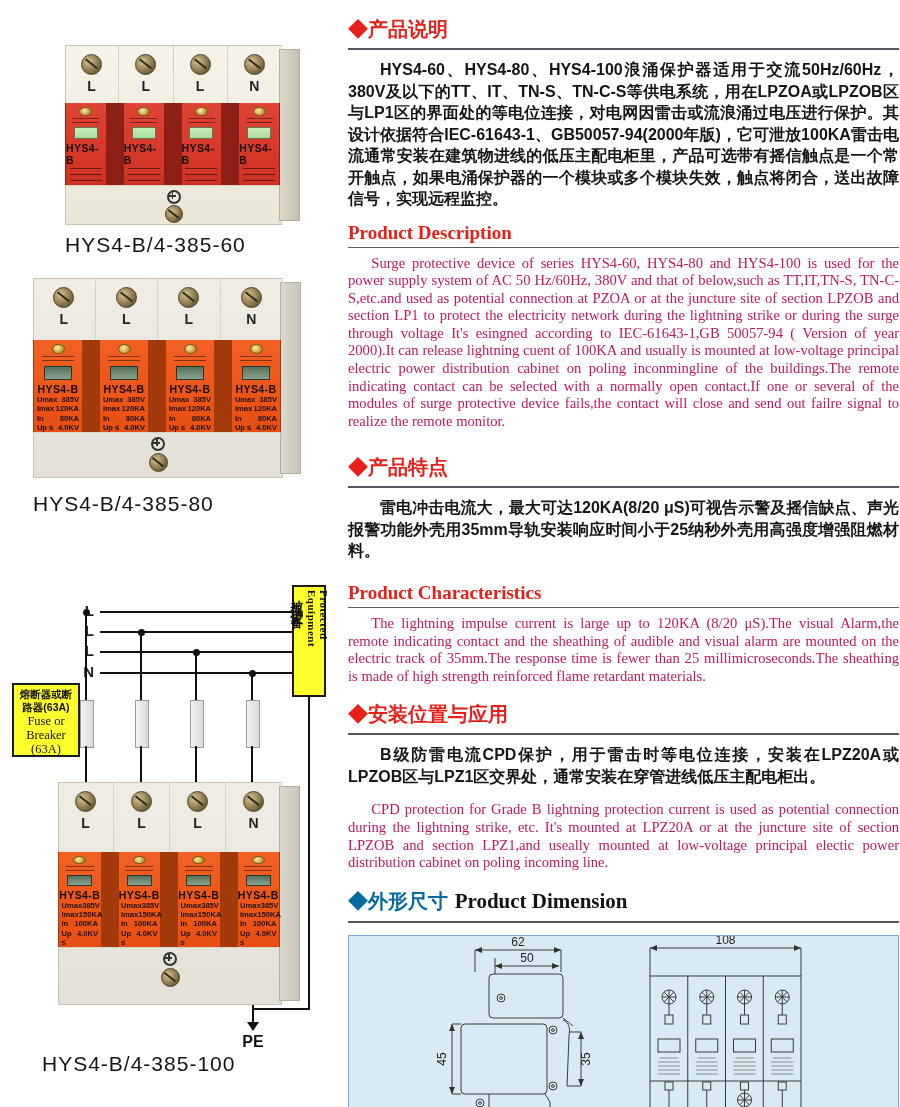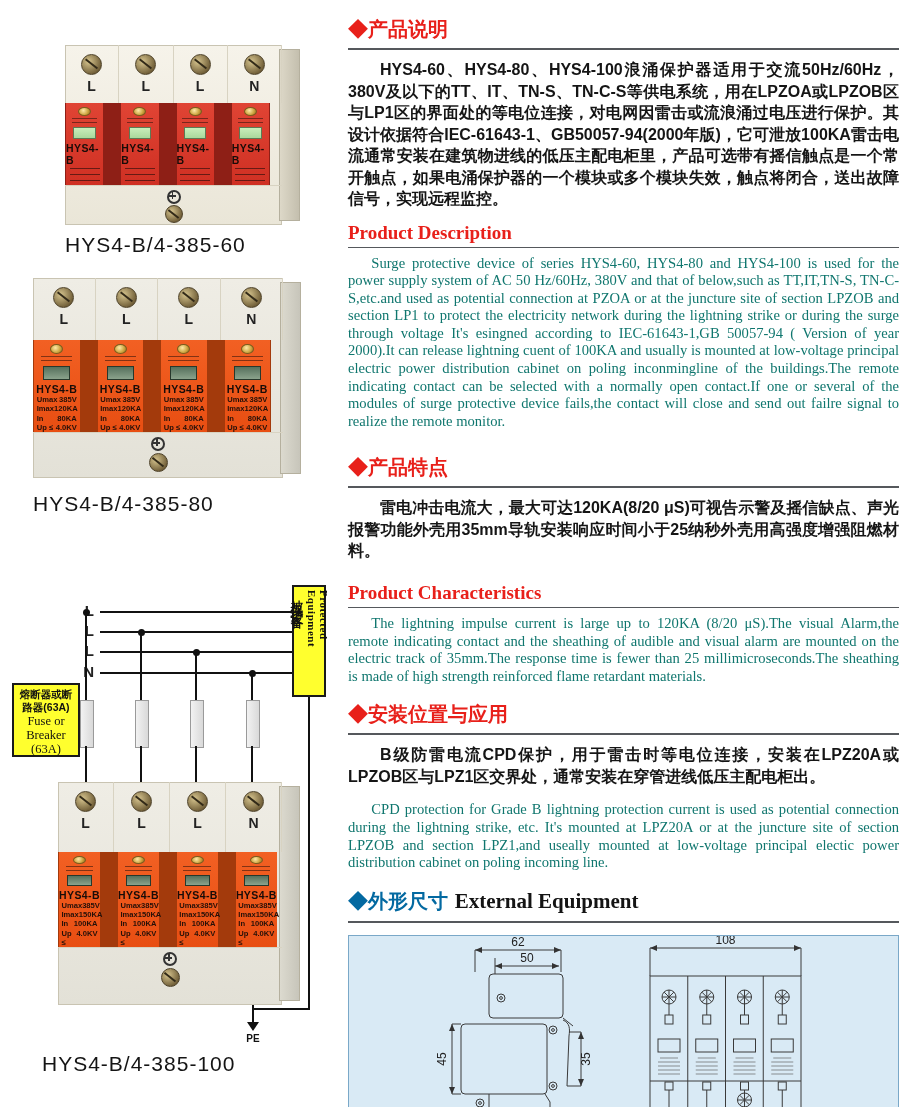--- a/index.html
+++ b/index.html
@@ -11,21 +11,21 @@
   .p-face{position:absolute;left:0;top:0;bottom:0;right:18px;background:linear-gradient(#f6f3ea,#eae6d8);
           border:1px solid #c9c4b2;}
   .p-side{position:absolute;top:4px;bottom:4px;right:0;width:19px;background:linear-gradient(90deg,#ddd8c8,#c4bfae);
           border:1px solid #b5b09e;}
   .p-terms{position:absolute;left:0;right:18px;top:0;display:flex;}
   .term{flex:1;position:relative;border-right:1px solid #d8d3c2;display:flex;flex-direction:column;align-items:center;}
   .screw{width:19px;height:19px;border-radius:50%;margin-top:9px;
          background:radial-gradient(circle at 35% 35%,#d6c48e,#6e5c36 75%);position:relative;border:1px solid #4d4128;}
   .screw::after{content:"";position:absolute;left:10%;top:44%;width:80%;height:2px;background:#322a18;transform:rotate(38deg);}
   .tlabel{font-size:14px;font-weight:700;margin-top:3px;color:#222;}
-  .p-modules{position:absolute;left:0;right:30px;display:flex;gap:18px;padding:0 1px;}
+  .p-modules{position:absolute;left:0;right:20px;display:flex;gap:18px;padding:0 1px;}
   .p-modules.red{background:#8e1f16;}
   .p-modules.orange{background:#a33a0c;}
   .module{flex:1;position:relative;display:flex;flex-direction:column;align-items:center;padding-top:4px;}
   .red .module{background:linear-gradient(#e04434,#cf3023);}
   .orange .module{background:linear-gradient(#f26023,#e84e12);}
   .logo{width:11px;height:11px;border-radius:50%;background:radial-gradient(circle at 40% 35%,#ffe9a8,#caa23c 60%,#8a6420);
         border:1px solid #7c5c1e;}
   .tinylines{width:68%;height:8px;margin-top:2px;
         background:repeating-linear-gradient(to bottom,rgba(40,15,10,.55) 0 1px,transparent 1px 4px);}
   .window{width:55%;height:16px;margin-top:4px;border:1px solid #5d7a55;}
@@ -50,30 +50,30 @@
   .ybox{position:absolute;background:#ffff2e;border:2px solid #1a1a1a;box-sizing:border-box;}
   .fusebox{padding-top:3px;text-align:center;}
   .fb-zh{font-size:10.5px;font-weight:700;line-height:13px;color:#111;}
   .fb-en{font-size:12.5px;font-weight:400;font-family:"Liberation Serif",serif;line-height:14px;color:#111;}
   .protbox{display:flex;justify-content:center;gap:1px;padding:3px 1px;}
   .pb-zh{writing-mode:vertical-rl;text-orientation:upright;font-size:12.5px;font-weight:700;letter-spacing:4px;color:#111;}
   .pb-en{writing-mode:vertical-rl;font-size:11px;font-weight:700;font-family:"Liberation Serif",serif;
          letter-spacing:.5px;color:#111;}
   .arrowdown{position:absolute;width:0;height:0;border-left:6px solid transparent;border-right:6px solid transparent;
              border-top:9px solid #111;}
-  .pelabel{position:absolute;font-size:10px;font-weight:700;color:#111;text-align:center;width:32px;}
+  .pelabel{position:absolute;font-size:16px;font-weight:700;color:#111;text-align:center;width:32px;}
 
   
   .rcol{position:absolute;left:348px;top:16px;width:551px;}
   .zh-head{font-size:20px;font-weight:700;color:#e8201a;margin:0 0 9px 0;
            border-bottom:2px solid #55585c;padding-bottom:5px;}
   .en-head{font-size:19px;font-weight:700;color:#e8201a;font-family:"Liberation Serif",serif;
            margin:0 0 7px 0;border-bottom:1.5px solid #55585c;padding-bottom:3px;}
   .zh-body{font-size:16px;line-height:21.5px;font-weight:600;color:#151515;margin:0;text-indent:2em;text-align:justify;}
-  .en-body{font-size:14.6px;line-height:17.6px;font-family:"Liberation Serif",serif;color:#0f766e;margin:0;
+  .en-body{font-size:14.6px;line-height:17.6px;font-family:"Liberation Serif",serif;color:#be185d;margin:0;
            text-indent:1.6em;text-align:justify;}
   .m1{margin-bottom:12px;} .m2{margin-bottom:24px;} .m3{margin-bottom:20px;} .m4{margin-bottom:16px;}
   .m5{margin-bottom:14px;} .m6{margin-bottom:14px;}
   .dim-head{margin:0 0 0 0;border-bottom:2px solid #55585c;padding-bottom:6px;}
   .dh-zh{font-size:20px;font-weight:700;color:#0369a1;}
   .dh-en{font-size:21px;font-weight:700;font-family:"Liberation Serif",serif;color:#141414;}
   .dimbox{margin-top:12px;height:191px;background:#d9eaf5;border:1px solid #7aa8c8;position:relative;}
   .dimbox svg{position:absolute;left:0;top:0;}
 </style>
 </head>
@@ -437,21 +437,21 @@
     <h2 class="en-head">Product Characteristics</h2>
     <p class="en-body m4">The lightning impulse current is large up to 120KA (8/20 μS).The visual Alarm,the remote indicating contact and the sheathing of audible and visual alarm are mounted on the electric track of 35mm.The response time is fewer than 25 millimicroseconds.The sheathing is made of high strength reinforced flame retardant materials.</p>
 
     <h2 class="zh-head">◆安装位置与应用</h2>
     <p class="zh-body m5">B级防雷电流CPD保护，用于雷击时等电位连接，安装在LPZ20A或LPZOB区与LPZ1区交界处，通常安装在穿管进线低压主配电柜出。</p>
 
     <p class="en-body m6">CPD protection for Grade B lightning protection current is used as potential connection during the lightning strike, etc. It's mounted at LPZ20A or at the juncture site of section LPZOB and section LPZ1,and useally mounted at low-voltage principal electic power distribution cabinet on poling incoming line.</p>
 
     <h2 class="dim-head">
       <span class="dh-zh">◆外形尺寸</span>
-      <span class="dh-en">External Equipment</span>
+      <span class="dh-en">Product Dimension</span>
     </h2>
 
     <div class="dimbox">
       <svg width="549" height="189" viewBox="0 0 549 189">
         <defs>
           <marker id="ar" markerWidth="9" markerHeight="8" refX="7" refY="3" orient="auto-start-reverse" markerUnits="userSpaceOnUse">
             <path d="M0,0 L7,3 L0,6 z" fill="#333"></path>
           </marker>
         </defs>
 

